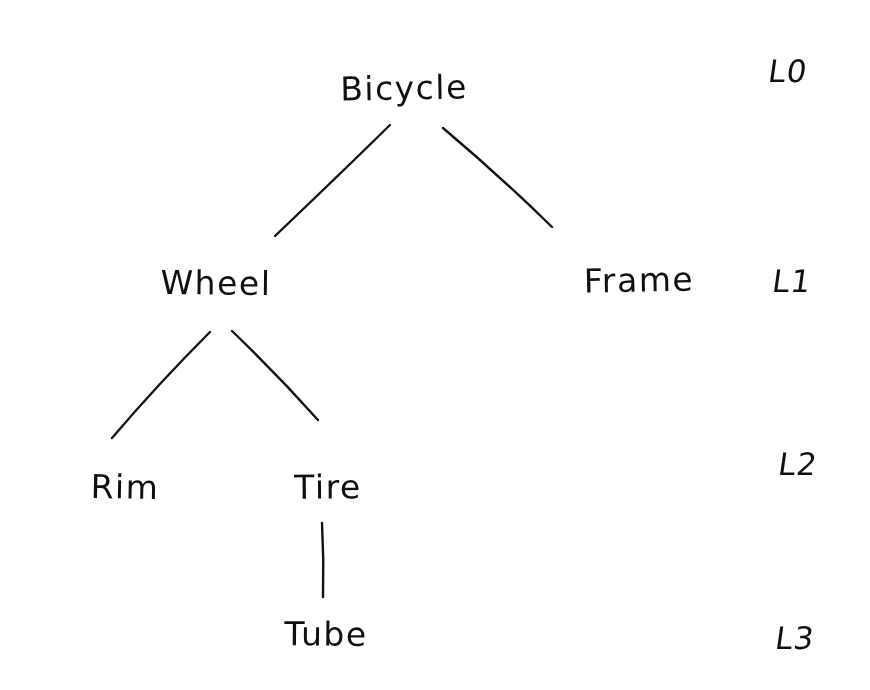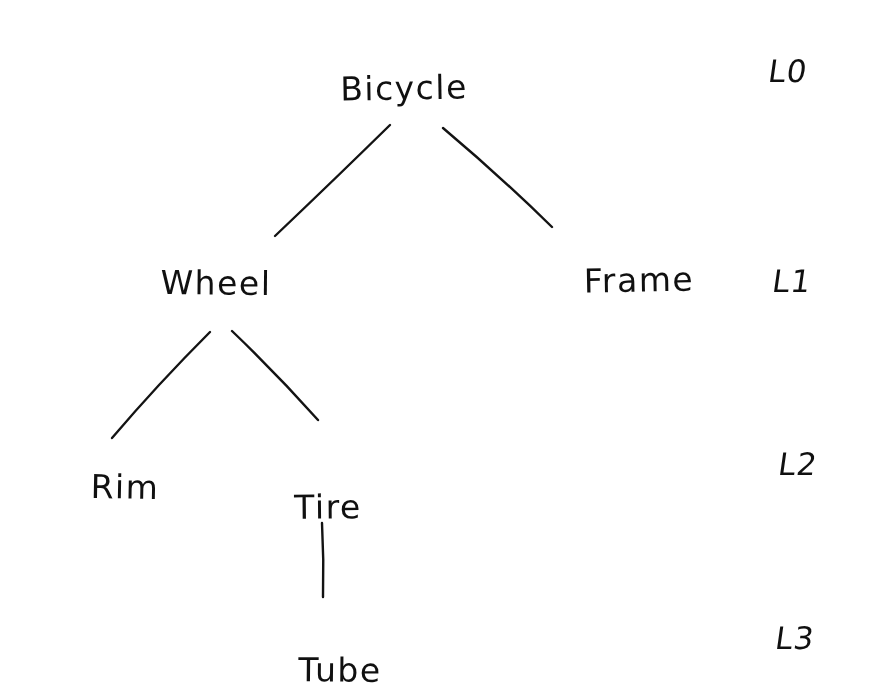--- a/index.html
+++ b/index.html
@@ -43,22 +43,22 @@
     font-size: 31px;
     letter-spacing: 1px;
     white-space: nowrap;
     color: #101010;
   }
   
   .pos-bicycle { left: 404px; top: 88px;  transform: translate(-50%,-50%) rotate(-1deg); }
   .pos-wheel   { left: 216px; top: 283px; transform: translate(-50%,-50%) rotate(0.5deg); }
   .pos-frame   { left: 639px; top: 280px; transform: translate(-50%,-50%) rotate(-1deg); }
   .pos-rim     { left: 125px; top: 487px; transform: translate(-50%,-50%) rotate(1deg); }
-  .pos-tire    { left: 328px; top: 487px; transform: translate(-50%,-50%) rotate(-0.5deg); margin-top: 20px; }
-  .pos-tube    { left: 340px; top: 634px; transform: translate(-50%,-50%) rotate(0.5deg); margin-top: 36px; }
+  .pos-tire    { left: 328px; top: 487px; transform: translate(-50%,-50%) rotate(-0.5deg); }
+  .pos-tube    { left: 326px; top: 634px; transform: translate(-50%,-50%) rotate(0.5deg); }
   .pos-l0 { left: 788px; top: 71px; }
   .pos-l1 { left: 792px; top: 281px; }
   .pos-l2 { left: 798px; top: 464px; }
   .pos-l3 { left: 795px; top: 638px; }
 </style>
 </head>
 <body>
 
 <div class="canvas">
 

